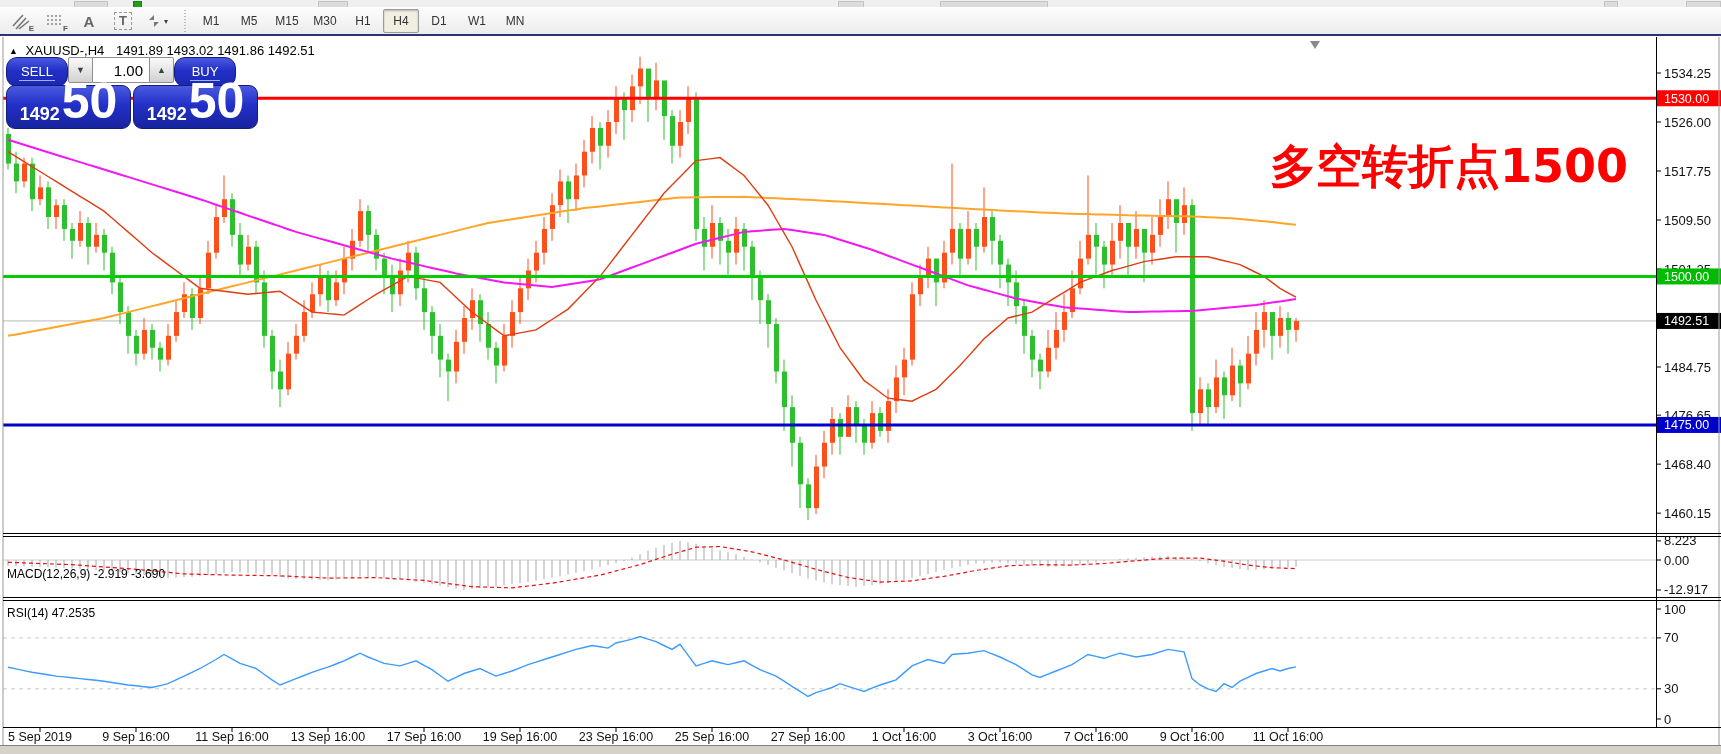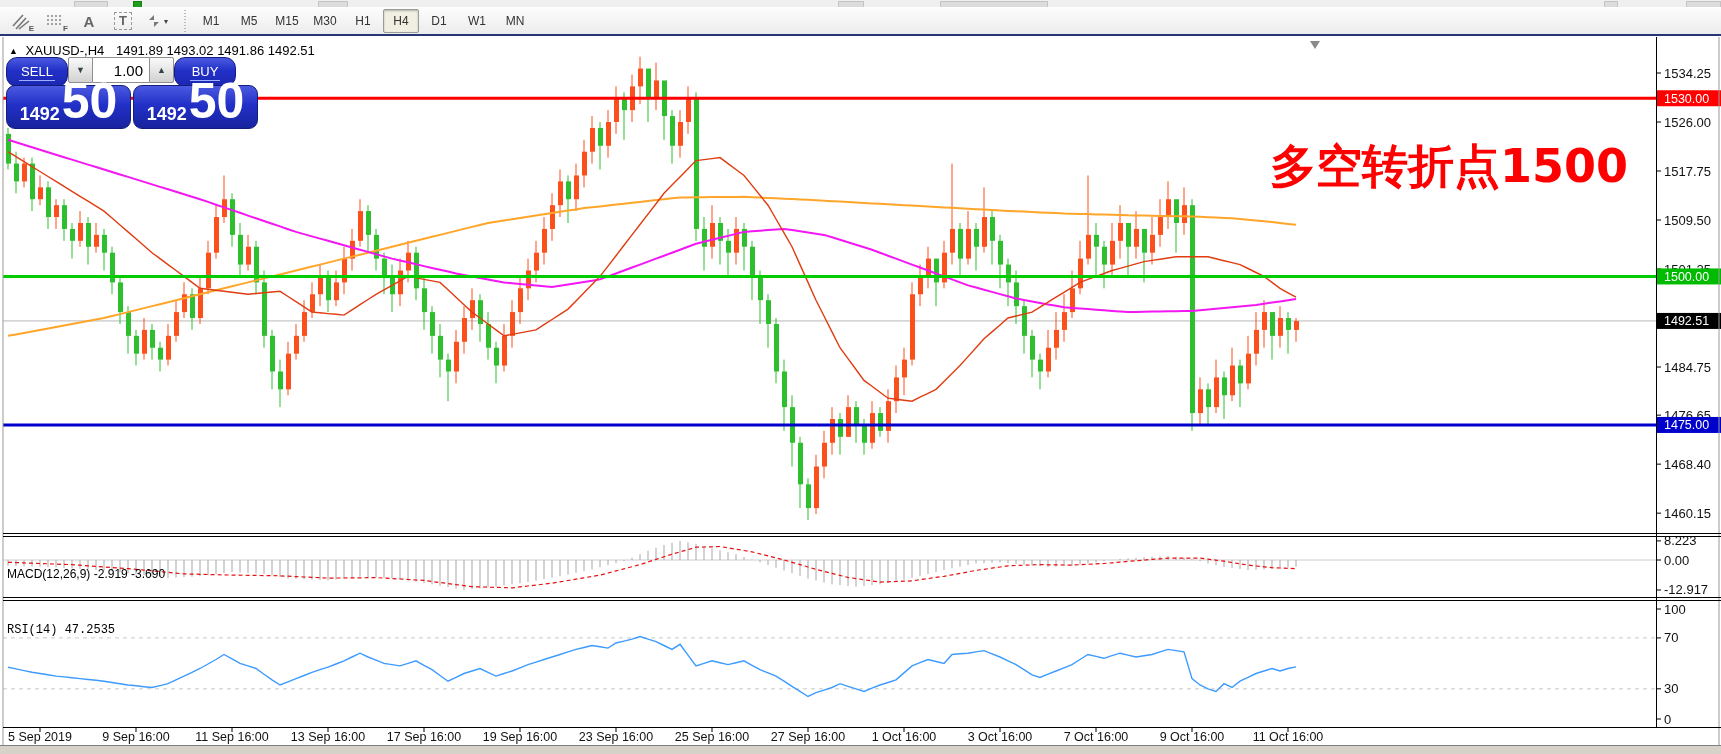--- a/index.html
+++ b/index.html
@@ -41,21 +41,21 @@
   .oc-price{width:125px;height:44px;box-sizing:border-box;border:1px solid #141d7d;border-radius:9px;
     background:linear-gradient(#4b5ae0,#2230c8 45%,#18239e);color:#fff;cursor:pointer;
     display:flex;align-items:flex-end;justify-content:center;padding-bottom:2px;}
   .oc-price + .oc-price{margin-left:2px;}
   .oc-price .sm{font-size:18px;font-weight:bold;line-height:1;padding-bottom:3px;}
   .oc-price .lg{font-size:50px;font-weight:bold;line-height:1;margin-left:2px;}
   .annotation{position:absolute;left:1270px;top:100px;z-index:2;font-size:46px;font-weight:bold;
     color:#ff0000;font-family:"DejaVu Sans","Liberation Sans",sans-serif;white-space:nowrap;}
   .ind-label{position:absolute;left:7px;z-index:2;font-size:12px;color:#000;white-space:nowrap;}
   .ind-label.macd{top:488px;margin-top:43px;}
-  .ind-label.rsi{top:587px;font-family:Liberation Mono, monospace;}
+  .ind-label.rsi{top:570px;}
 </style>
 </head>
 <body>
 
 <div class="sliver">
   <div class="art" style="left:74px;width:32px"></div>
   <div class="art green" style="left:133px;width:7px"></div>
   <div class="art" style="left:318px;width:28px"></div>
   <div class="art" style="left:838px;width:24px"></div>
   <div class="art" style="left:940px;width:106px"></div>

